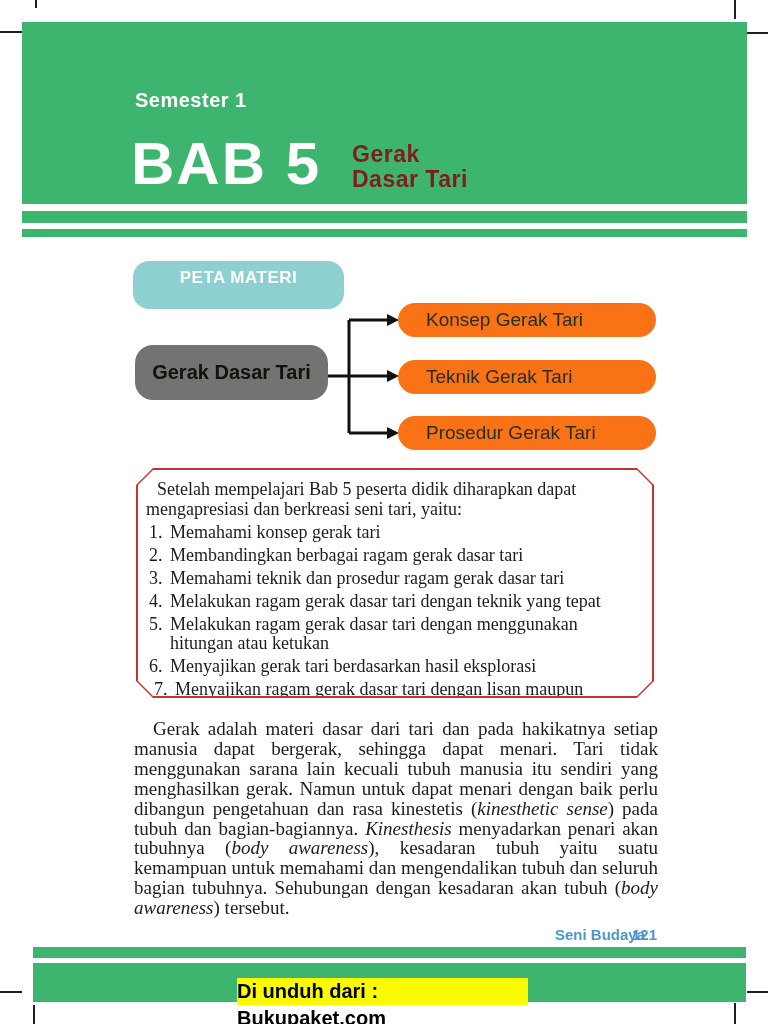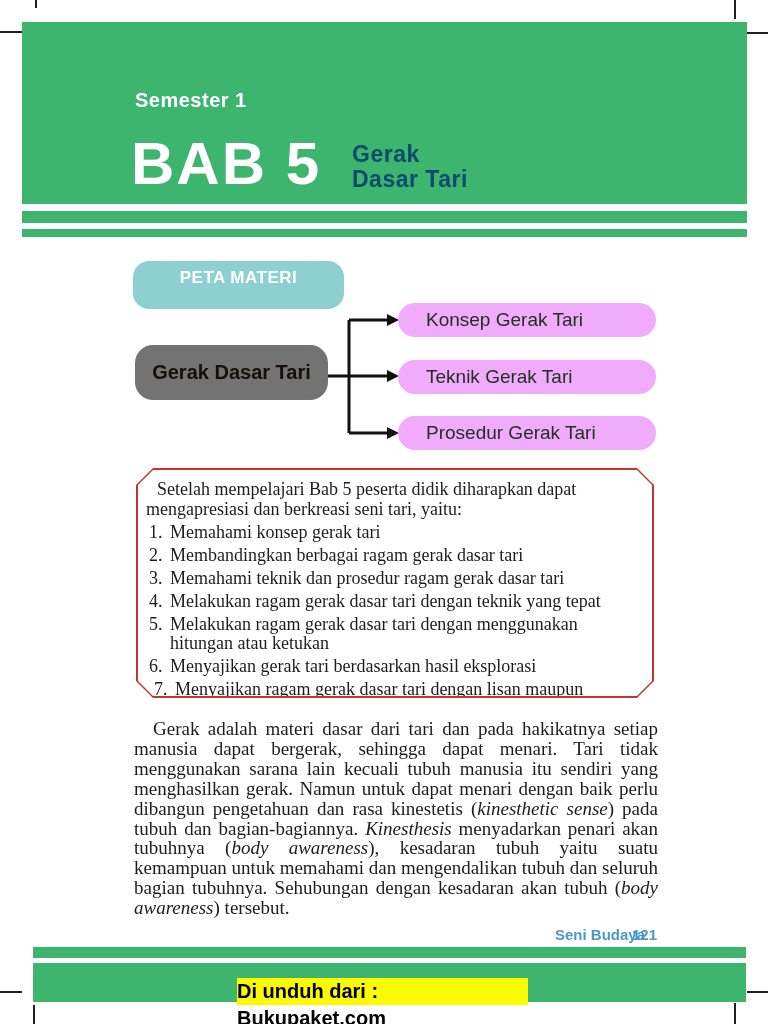--- a/index.html
+++ b/index.html
@@ -10,39 +10,39 @@
   .abs{position:absolute;}
   .green{background:#3eb56e;}
 
   
   .cm{position:absolute;background:#1f1f1f;}
 
   
   .header{left:22px;top:22px;width:725px;height:182px;}
   .semester{left:113px;top:67px;color:#fff;font-weight:bold;font-size:20px;letter-spacing:.5px;}
   .bab{left:109px;top:112px;color:#fff;font-weight:bold;font-size:60px;line-height:1;letter-spacing:2px;}
-  .chapter-title{left:330px;top:120px;color:#0c4a6e;font-weight:bold;font-size:23px;line-height:25px;letter-spacing:.5px;}
+  .chapter-title{left:330px;top:120px;color:#7f1d1d;font-weight:bold;font-size:23px;line-height:25px;letter-spacing:.5px;}
 
   .stripe1{left:22px;top:211px;width:725px;height:12px;}
   .stripe2{left:22px;top:229px;width:725px;height:8px;}
 
   
   .badge{
     left:133px;top:261px;width:211px;height:48px;border-radius:16px;
     background:#8ecfd2;color:#fff;font-weight:bold;font-size:17px;
     text-align:center;line-height:33px;letter-spacing:.5px;
   }
 
   
   .node-root{
     left:135px;top:345px;width:193px;height:55px;background:#737373;border-radius:18px;
     color:#151008;font-weight:bold;font-size:20px;display:flex;align-items:center;justify-content:center;
   }
   .node-child{
-    left:398px;width:258px;height:34px;background:#f0abfc;border-radius:17px;
+    left:398px;width:258px;height:34px;background:#f97316;border-radius:17px;
     color:#22301f;font-size:19px;line-height:34px;padding-left:28px;box-sizing:border-box;
     white-space:nowrap;
   }
   .nc1{top:303px;} .nc2{top:360px;} .nc3{top:416px;}
   .connector{left:318px;top:300px;width:86px;height:150px;}
 
   
   .obj-box{
     left:136px;top:468px;width:518px;height:230px;background:#c5342f;
     clip-path:polygon(17px 0,calc(100% - 17px) 0,100% 17px,100% calc(100% - 17px),

